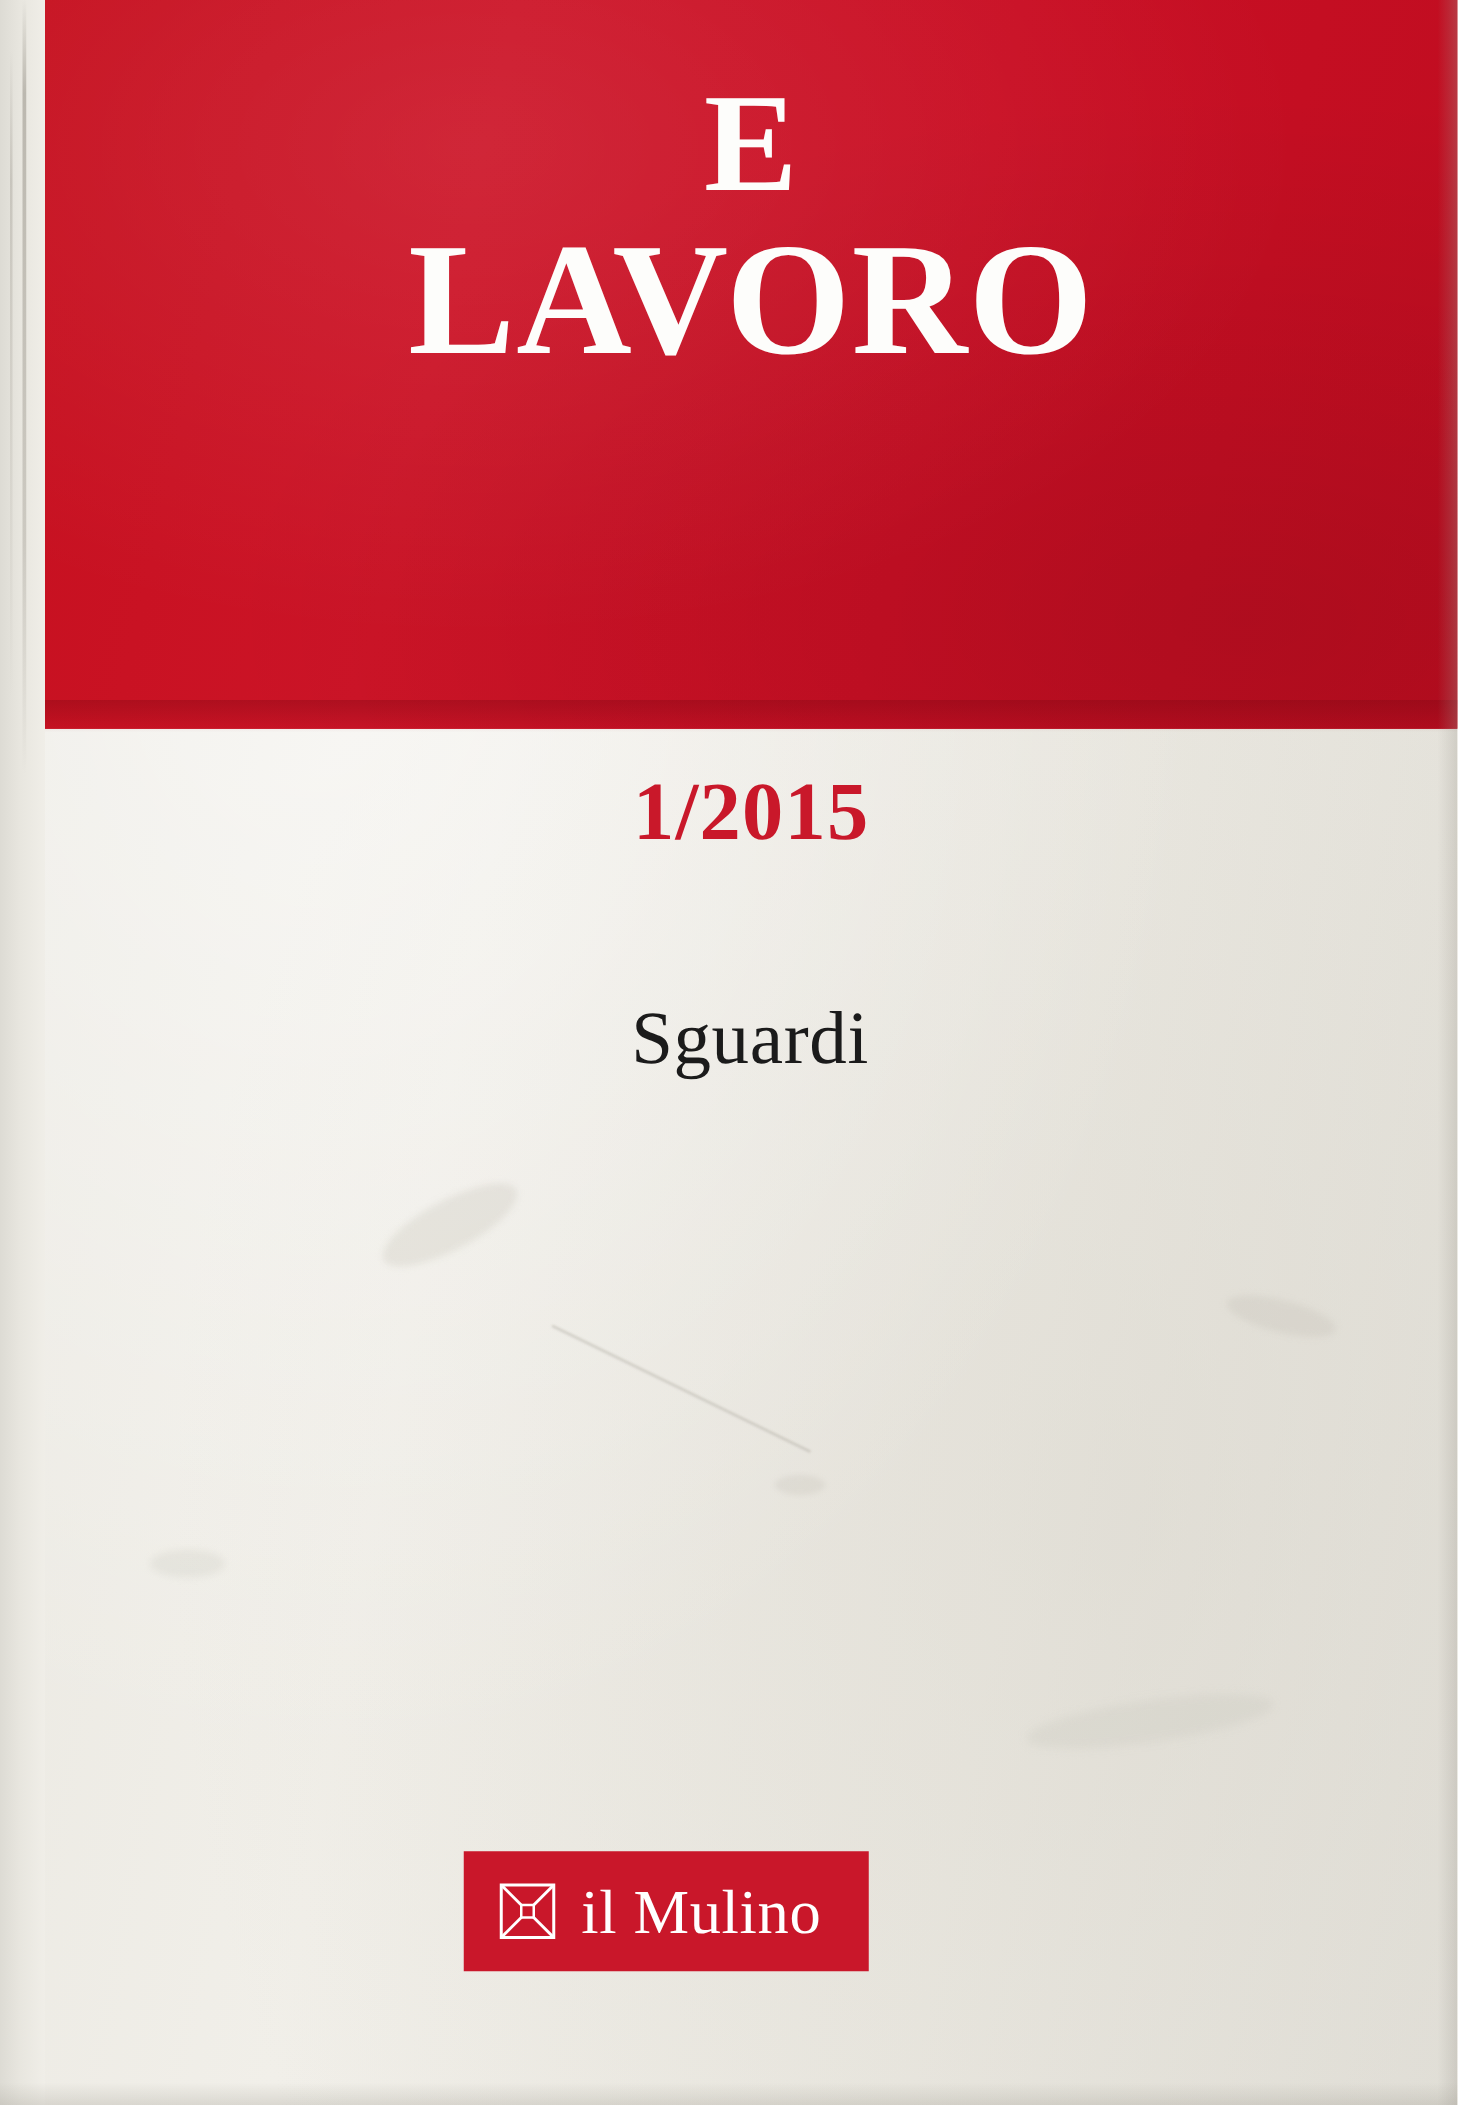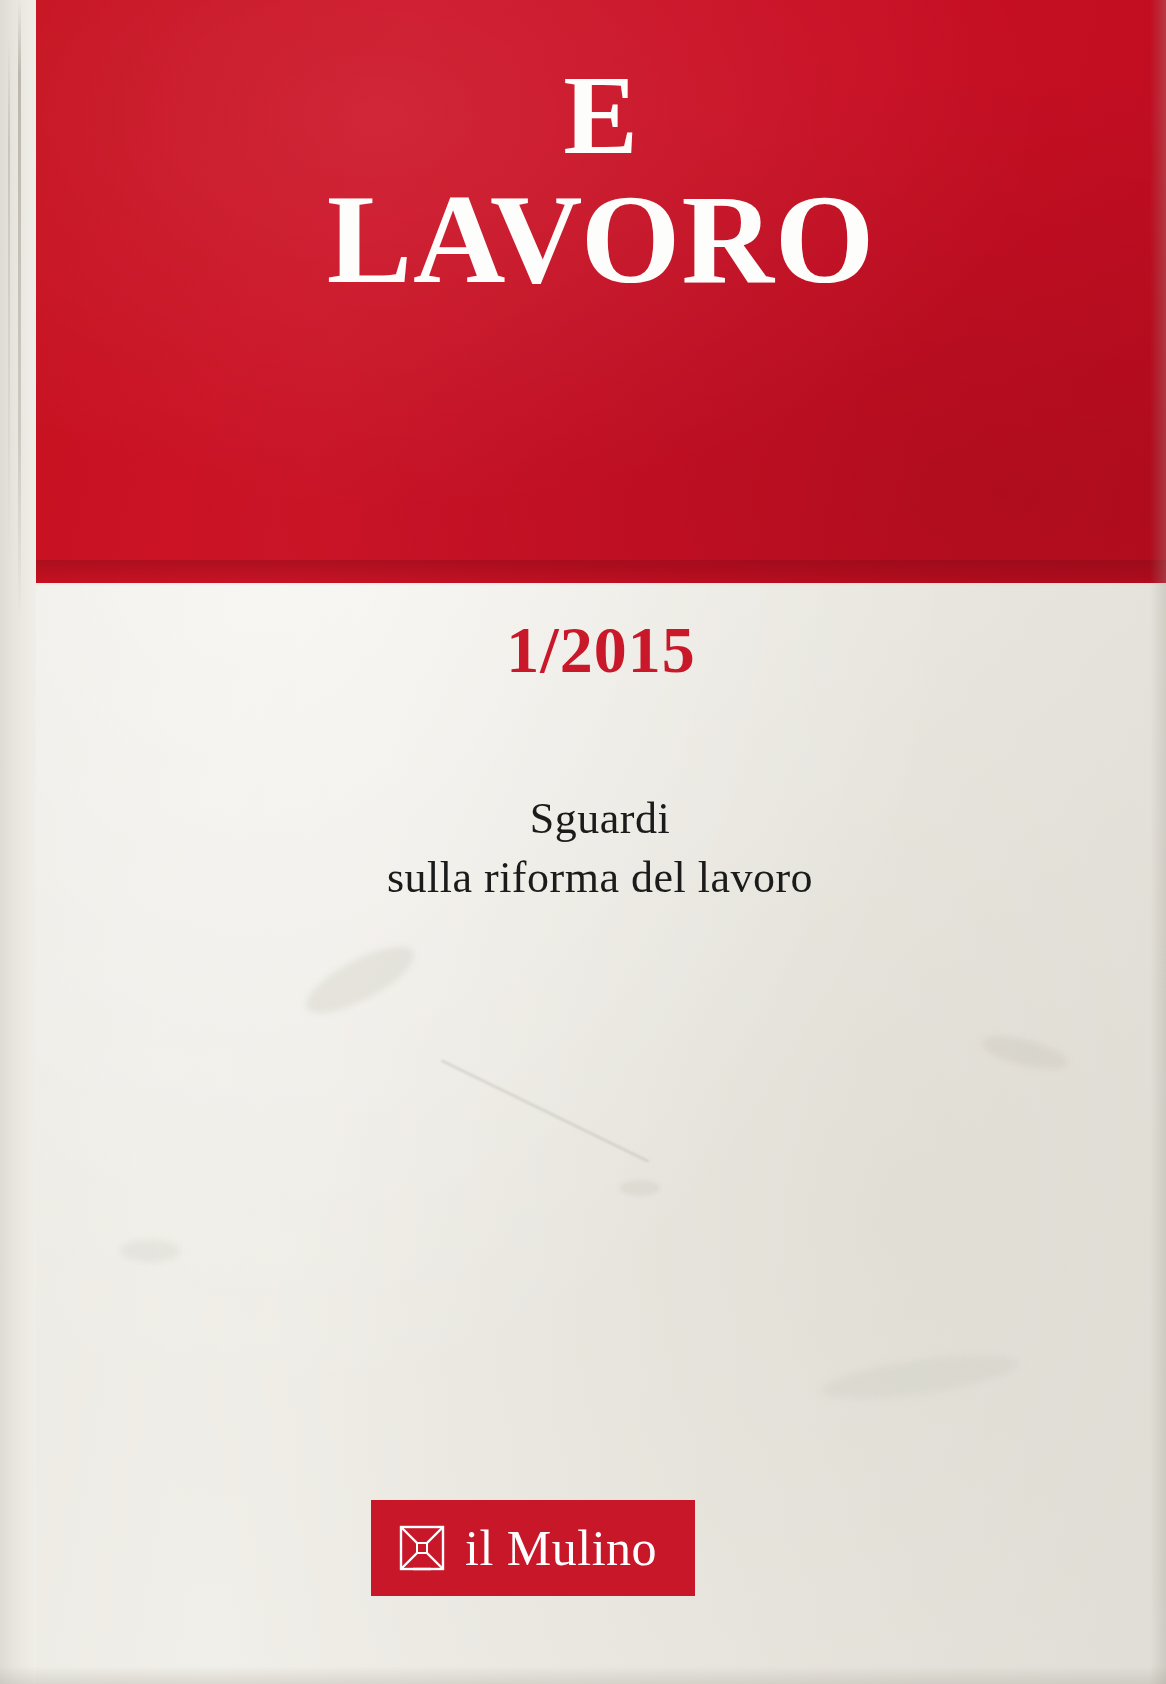--- a/index.html
+++ b/index.html
@@ -127,40 +127,39 @@
 
   
   .subtitle {
     position: absolute;
     left: 150px;
     top: 790px;
     width: 900px;
     text-align: center;
     color: #1b1b1b;
     font-family: "Liberation Serif", serif;
-    font-size: 44px;
+    font-size: 60px;
     line-height: 1.34;
     letter-spacing: 0.5px;
   }
   .subtitle .l2 { display: block; }
 
   
   .publisher {
     position: absolute;
     left: 371px;
     top: 1481px;
     width: 324px;
     height: 96px;
     background: #c9172a;
     display: flex;
     align-items: center;
     justify-content: flex-start;
     padding-left: 22px;
     box-sizing: border-box;
-    margin-top: 19px;
   }
   .mill-mark {
     width: 58px;
     height: 58px;
     flex: 0 0 58px;
     position: relative;
     margin-right: 14px;
   }
   .mill-mark svg { display: block; }
   .publisher-name {
@@ -219,21 +218,20 @@
 
   <div class="journal-title">
     <span class="jt-line small">E</span>
     <span class="jt-line">LAVORO</span>
   </div>
 
   <div class="issue">1/2015</div>
 
   <div class="subtitle">
     <span>Sguardi</span>
-    <span class="l2">sulla riforma del lavoro</span>
   </div>
 
   <div class="blemish b1"></div>
   <div class="blemish b2"></div>
   <div class="blemish b3"></div>
   <div class="blemish b4"></div>
   <div class="blemish b5"></div>
   <div class="scratch"></div>
 
   <div class="publisher">

